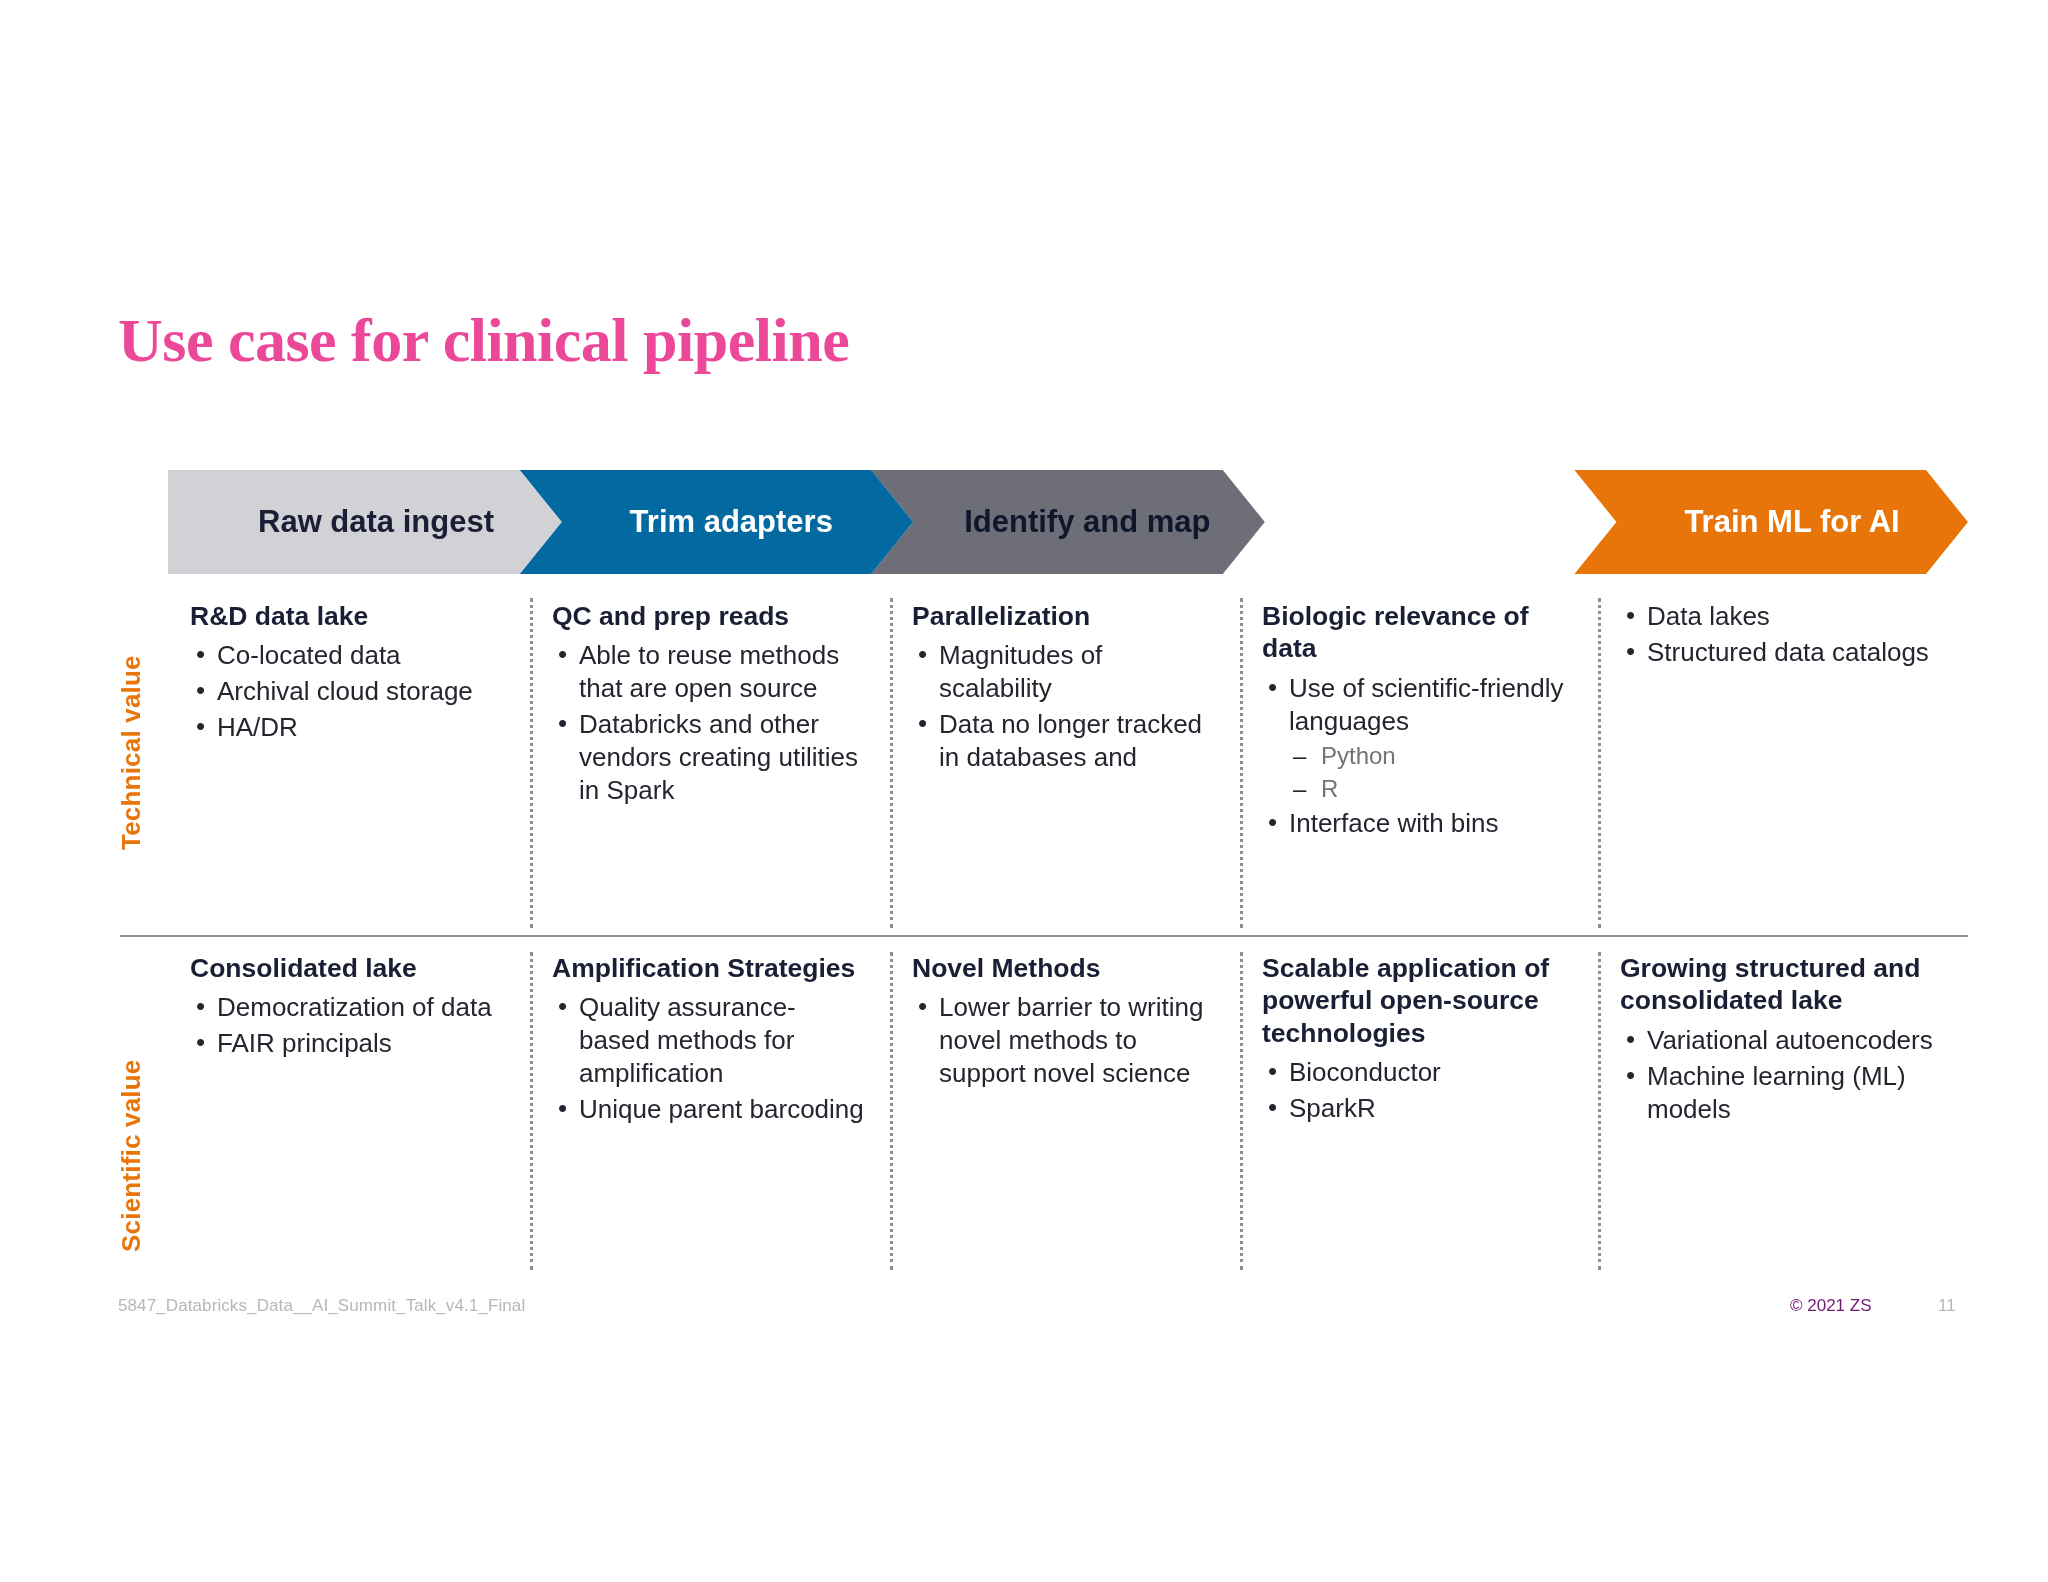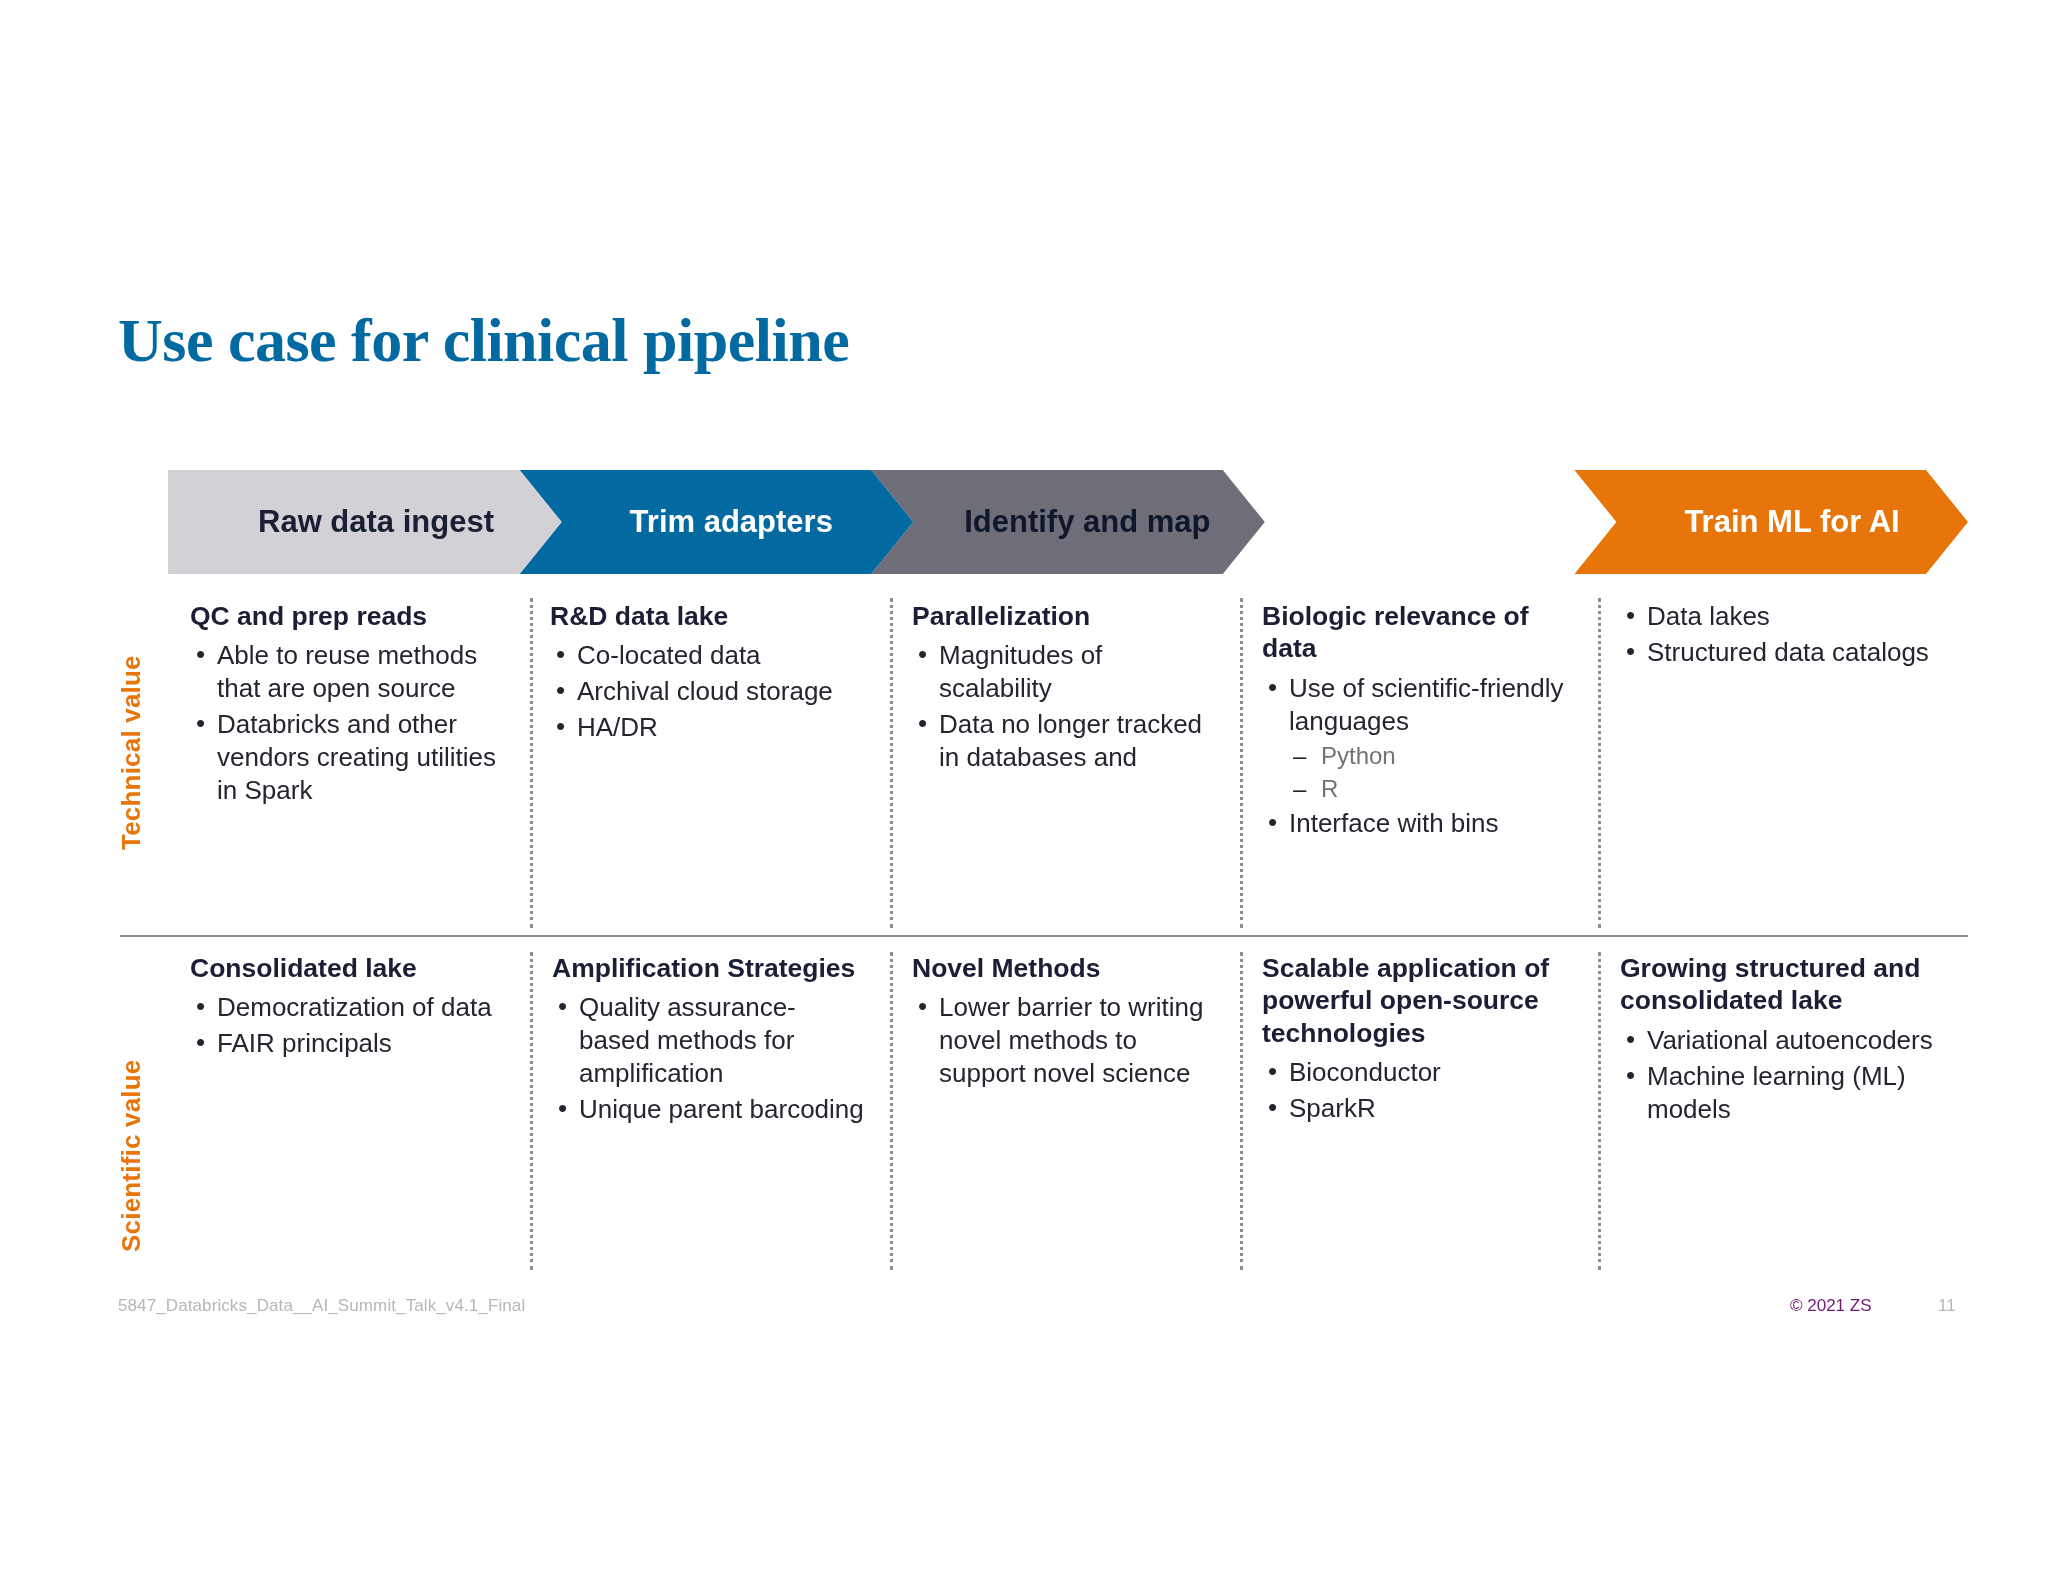--- a/index.html
+++ b/index.html
@@ -16,21 +16,21 @@
   }
 
   
   .title{
     position:absolute;
     left:118px; top:305px;
     font-family:"Liberation Serif", serif;
     font-weight:bold;
     font-size:62px;
     letter-spacing:-0.5px;
-    color:#0369a1;
+    color:#ec4899;
     white-space:nowrap;
   }
 
   
   .chevron-band{
     position:absolute;
     left:168px; top:470px;
     width:1800px; height:104px;
   }
   .chev{
@@ -191,33 +191,33 @@
       <div class="chev" style="left: 1048.8px; width: 48px; background: rgb(255, 255, 255); clip-path: polygon(0px 0px, 100% 50%, 0px 100%, 12.5% 100%, 100% 50%, 12.5% 0px);"></div>
       <div class="chev" style="left: 1406.4px; width: 393.6px; background: rgb(232, 117, 10); z-index: 1; clip-path: polygon(0px 0px, 89.3293% 0px, 100% 50%, 89.3293% 100%, 0px 100%, 10.6707% 50%);">
         <span class="lbl" style="color: rgb(255, 255, 255); margin-left: 76px;">Train ML for AI</span>
       </div>
       <div class="chev" style="left: 1400.4px; width: 48px; background: rgb(255, 255, 255); clip-path: polygon(0px 0px, 100% 50%, 0px 100%, 12.5% 100%, 100% 50%, 12.5% 0px);"></div>
     </div>
 
   <div class="body-area">
     <div class="row top">
         <div class="vlabel" style="left: -52px; top: 250px;">Technical value</div>
-        <div class="cell c1">
-          <div class="hd">QC and prep reads</div>
-          <ul class="bl">
-            <li><span>Able to reuse methods that are open source</span></li>
-            <li><span>Databricks and other vendors creating utilities in Spark</span></li>
-          </ul>
-        </div>
         <div class="cell c0">
           <div class="hd">R&amp;D data lake</div>
           <ul class="bl">
             <li><span>Co-located data</span></li>
             <li><span>Archival cloud storage</span></li>
             <li><span>HA/DR</span></li>
+          </ul>
+        </div>
+        <div class="cell c1">
+          <div class="hd">QC and prep reads</div>
+          <ul class="bl">
+            <li><span>Able to reuse methods that are open source</span></li>
+            <li><span>Databricks and other vendors creating utilities in Spark</span></li>
           </ul>
         </div>
         <div class="cell c2">
           <div class="hd">Parallelization</div>
           <ul class="bl">
             <li><span>Magnitudes of scalability</span></li>
             <li><span>Data no longer tracked in databases and</span></li>
           </ul>
         </div>
         <div class="cell c3">

